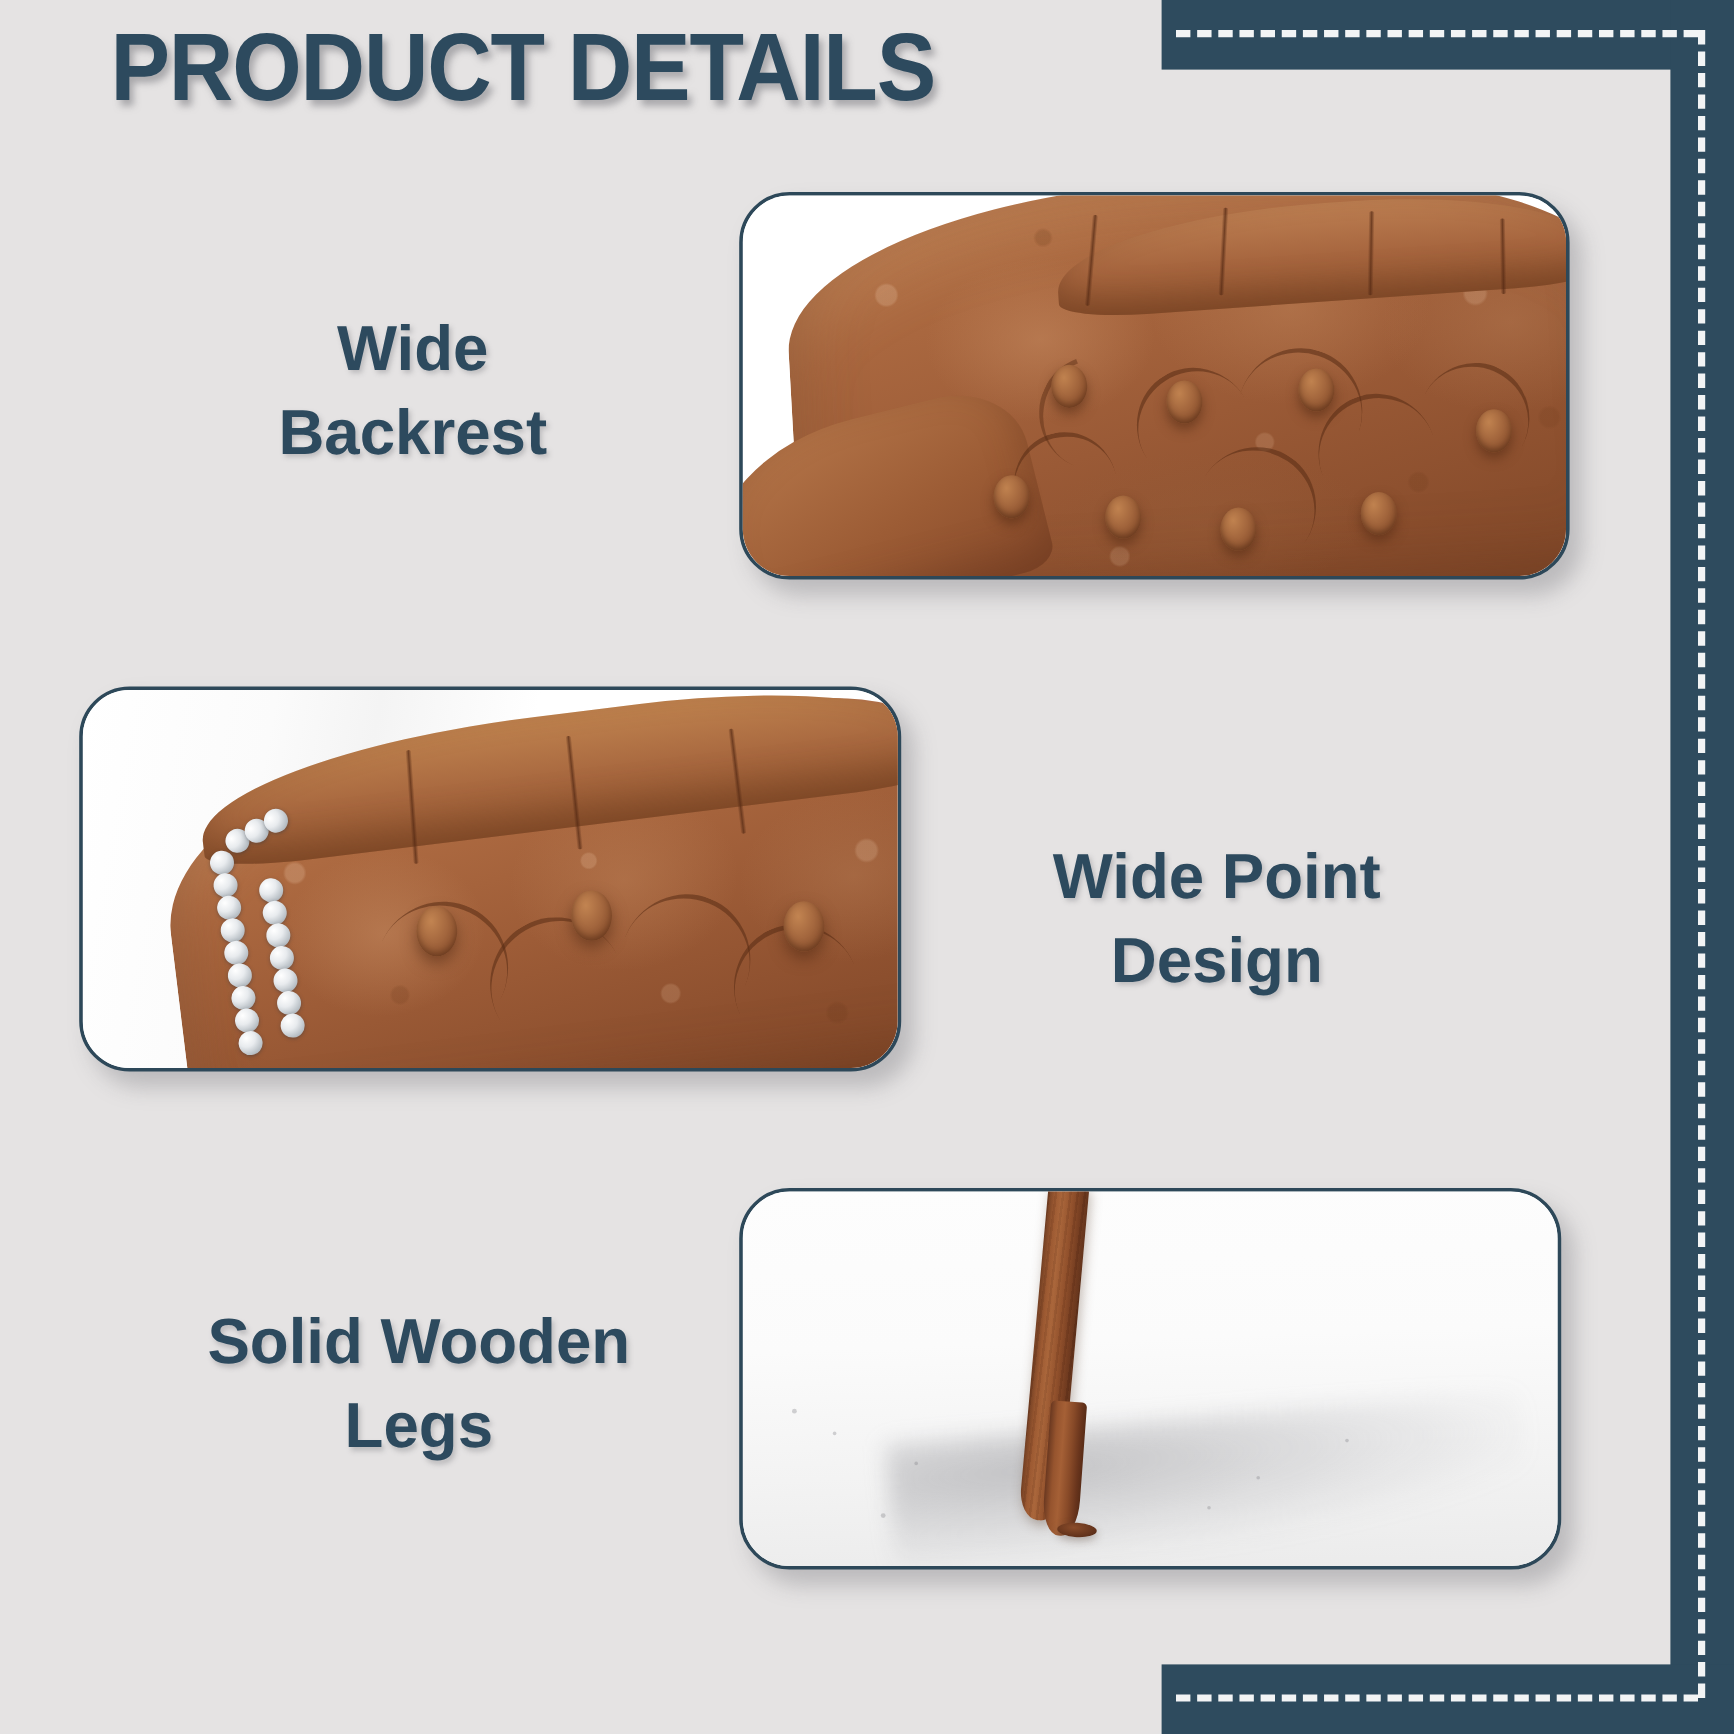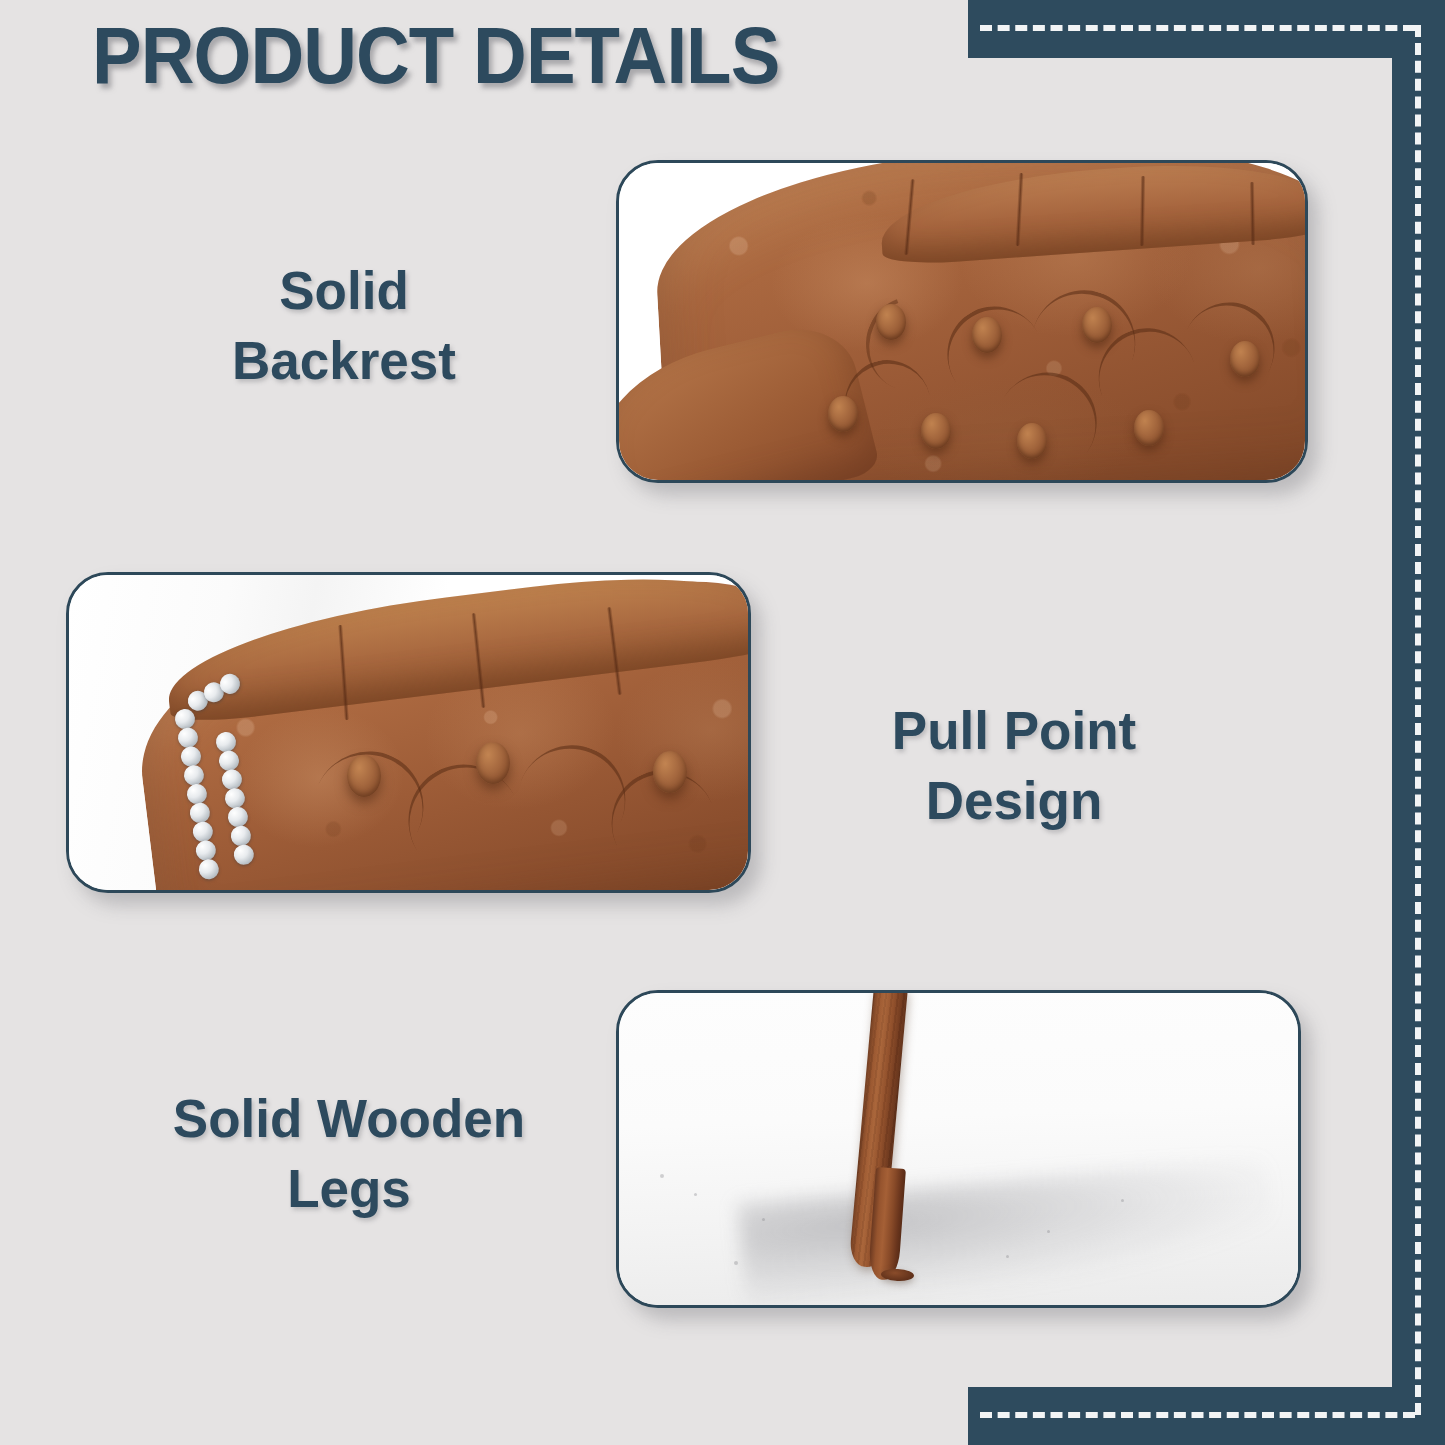--- a/index.html
+++ b/index.html
@@ -219,23 +219,23 @@
 
 <div class="band" id="band-top"></div>
 <div class="band" id="band-right"></div>
 <div class="band" id="band-bottom"></div>
 <div class="dash-h" id="dash-top"></div>
 <div class="dash-v" id="dash-right"></div>
 <div class="dash-h" id="dash-bottom"></div>
 
 <div id="page-title">PRODUCT DETAILS</div>
 
-<div class="label" id="label-backrest">Solid
+<div class="label" id="label-backrest">Wide
 Backrest</div>
-<div class="label" id="label-pullpoint">Pull Point
+<div class="label" id="label-pullpoint">Wide Point
 Design</div>
 <div class="label" id="label-legs">Solid Wooden
 Legs</div>
 
 <div class="card" id="card-backrest">
   <div class="photo" id="ph-backrest">
     <div class="sofa1"></div>
     <div class="roll1"></div>
     <div class="arm1"></div>
 

